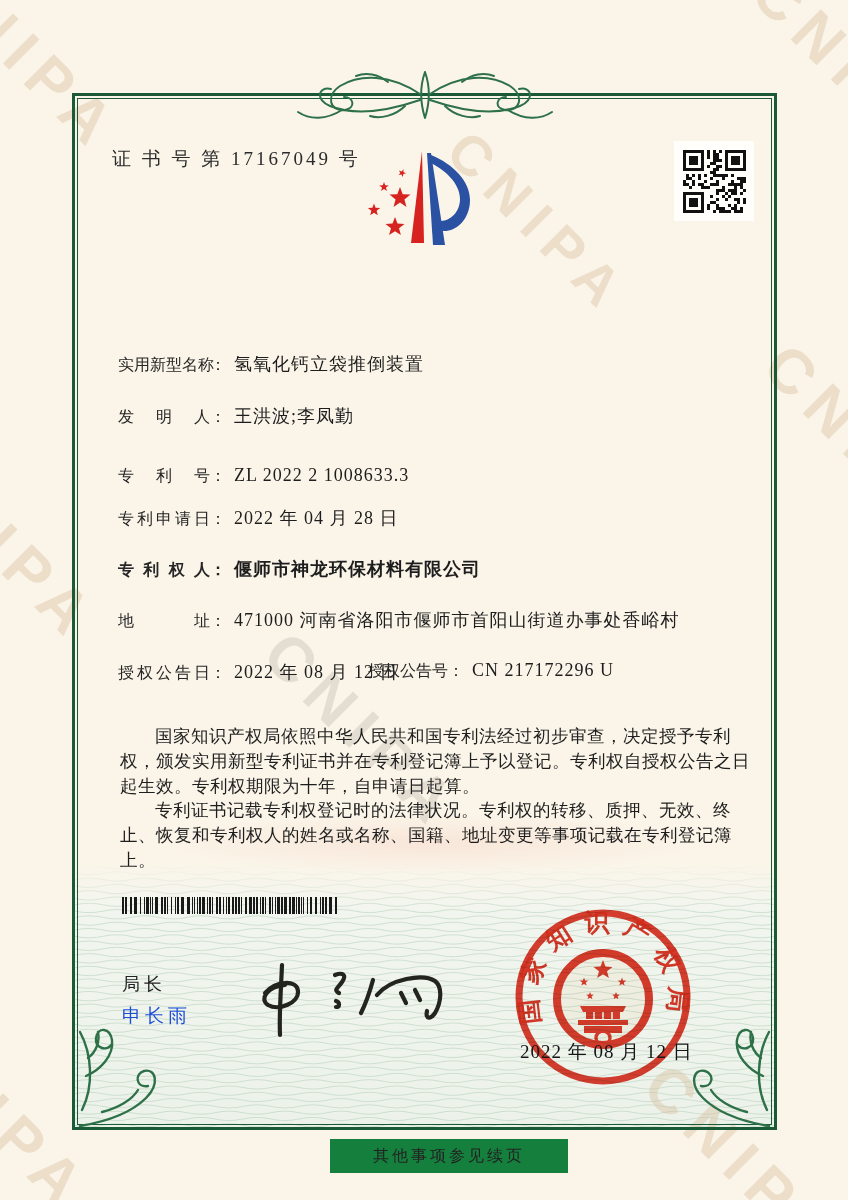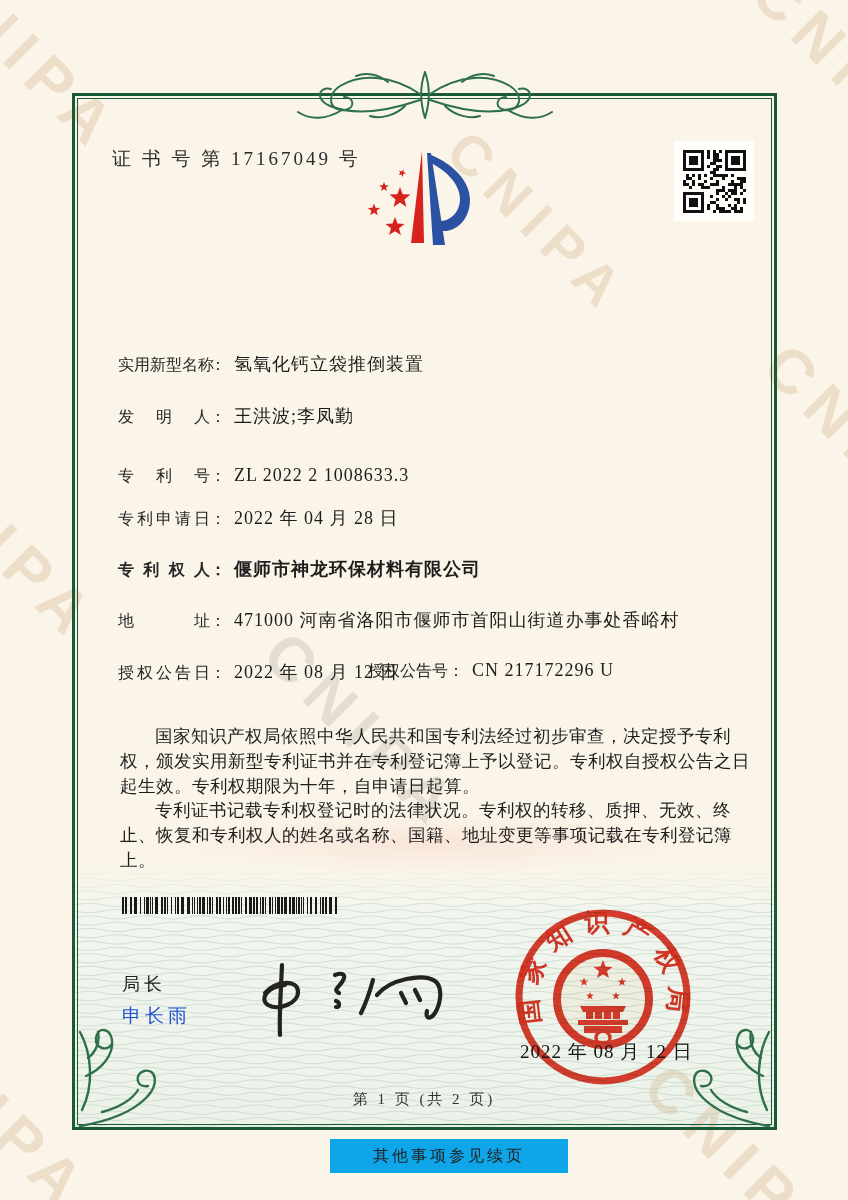--- a/index.html
+++ b/index.html
@@ -39,21 +39,21 @@
   .body-text p{margin:0;text-indent:2em;font-size:17.5px;line-height:24.8px;letter-spacing:.5px;color:#1e1e1e;}
   .barcode{position:absolute;left:122px;top:897px;z-index:3;}
   .signer-title{position:absolute;left:122px;top:972px;font-size:18px;letter-spacing:4px;color:#222;z-index:3;}
   .signer-name{position:absolute;left:122px;top:1003px;font-size:19px;letter-spacing:4px;color:#1d4ed8;z-index:3;}
   .signature{position:absolute;left:255px;top:935px;z-index:3;}
   .seal{position:absolute;left:508px;top:902px;width:190px;height:190px;z-index:4;mix-blend-mode:multiply;}
   .seal-date{position:absolute;left:520px;top:1039px;width:175px;font-size:19px;letter-spacing:1px;
              color:#161616;z-index:5;white-space:nowrap;}
   .page-num{position:absolute;left:0;top:1090px;width:848px;text-align:center;font-size:15px;
             letter-spacing:3px;color:#333;z-index:3;}
-  .cont-note{position:absolute;left:330px;top:1139px;width:238px;height:34px;background:#0ea5e9;
+  .cont-note{position:absolute;left:330px;top:1139px;width:238px;height:34px;background:#15803d;
              display:flex;align-items:center;justify-content:center;font-size:16px;letter-spacing:3px;
              color:#222;z-index:3;}
 </style>
 </head>
 <body>
 
 <div class="page">
 
   <span class="wm" style="left:-40px;top:-60px;">CNIPA</span>
   <span class="wm" style="left:480px;top:118px;font-size:56px;">CNIPA</span>
@@ -425,16 +425,15 @@
       <g stroke="#fdf8f0" stroke-width="1.6">
         <line x1="86" y1="110" x2="86" y2="117"></line>
         <line x1="95" y1="110" x2="95" y2="117"></line>
         <line x1="104" y1="110" x2="104" y2="117"></line>
       </g>
       <circle cx="95" cy="136" r="7" fill="none" stroke="#dd2f1e" stroke-width="3.4"></circle>
     </g>
   </svg>
   <div class="seal-date">2022 年 08 月 12 日</div>
 
-  <div class="page-num">第 1 页 (共 2 页)</div>
   <div class="cont-note">其他事项参见续页</div>
 
 </div>
 
 </body></html>

